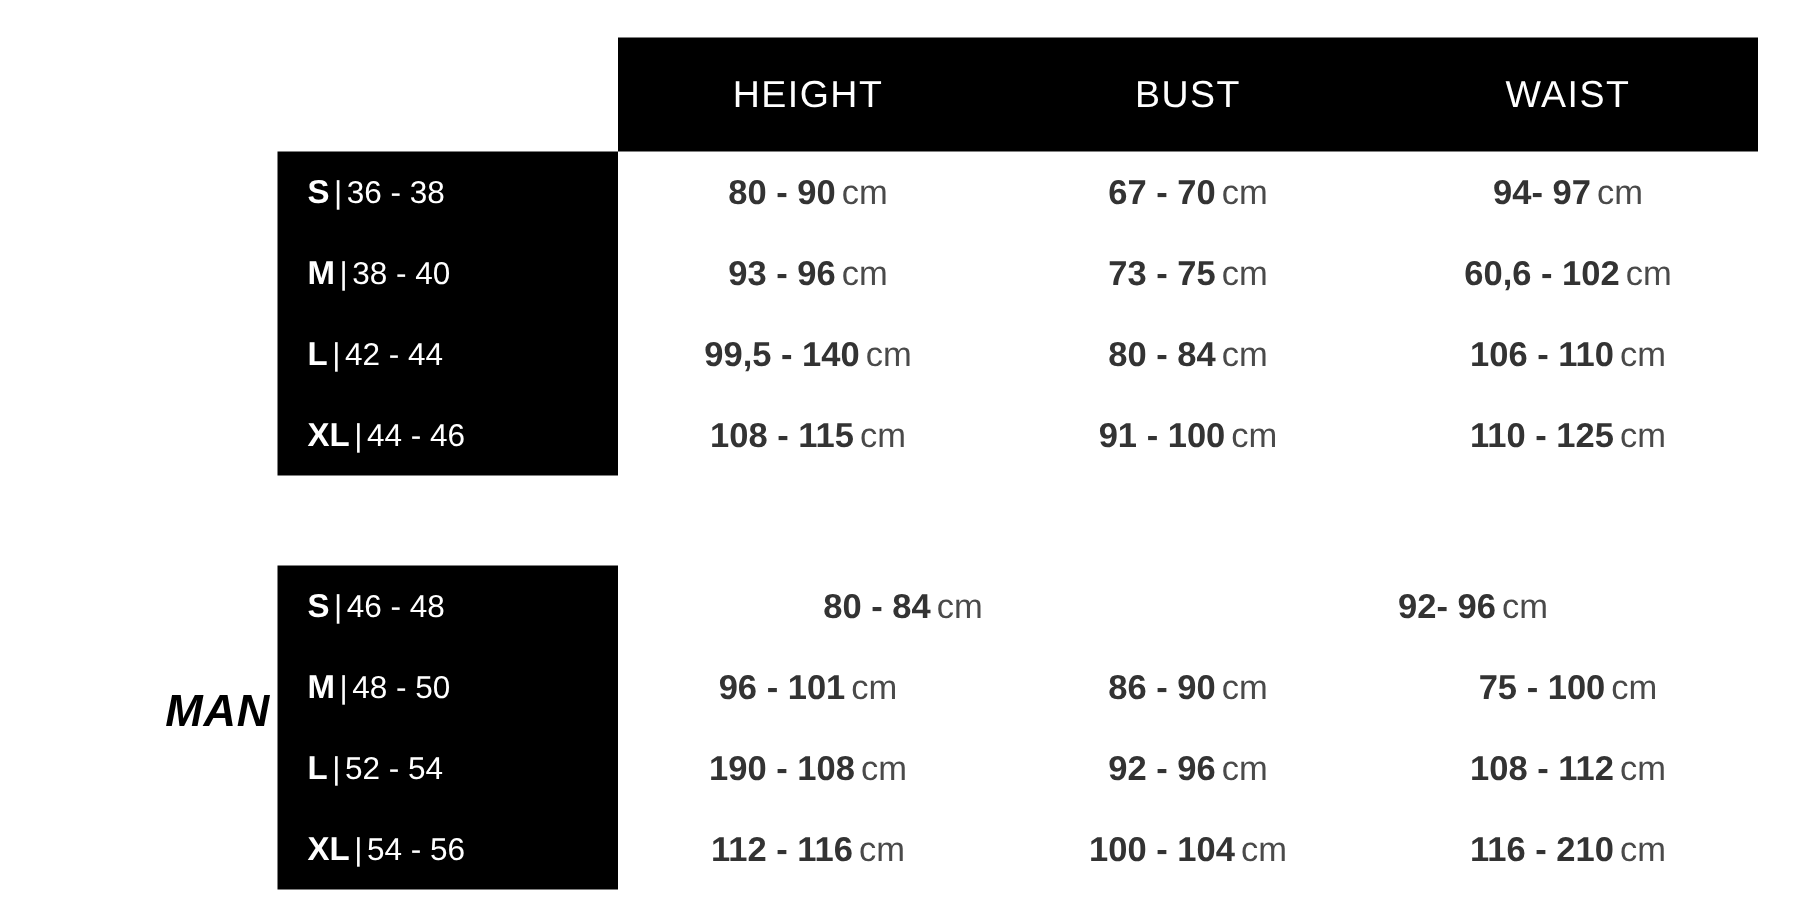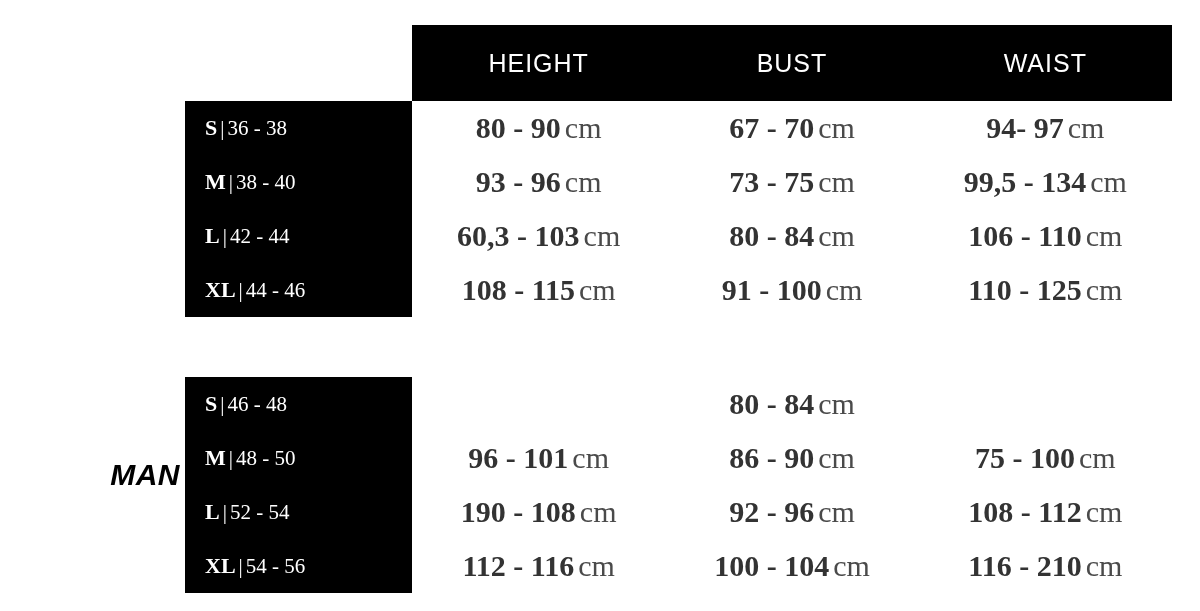--- a/index.html
+++ b/index.html
@@ -76,21 +76,20 @@
     left: 185px;
     width: 987px;
   }
   .rows.woman { top: 101px; }
   .rows.man   { top: 377px; }
 
   .row {
     display: flex;
     align-items: center;
     height: 54px;
-    font-family: Liberation Serif, serif;
   }
   .cell-size {
     width: 227px;
     box-sizing: border-box;
     padding-left: 20px;
     color: #ffffff;
     font-size: 21px;
     white-space: nowrap;
   }
   .cell-size .sz {
@@ -101,21 +100,21 @@
     font-weight: normal;
     padding: 0 3px;
   }
   .cell-size .num {
     font-weight: normal;
     font-size: 21px;
   }
   .cell-meas {
     flex: 1 1 0;
     text-align: center;
-    font-size: 30px;
+    font-size: 23px;
     color: #3a3a3a;
     white-space: nowrap;
   }
   .cell-meas .v {
     font-weight: bold;
     color: #333333;
   }
   .cell-meas .u {
     font-weight: normal;
     color: #4a4a4a;
@@ -156,30 +155,30 @@
       <div class="cell-size">
         <span class="sz">M</span><span class="sep">|</span><span class="num">38 - 40</span>
       </div>
       <div class="cell-meas">
         <span class="v">93 - 96</span><span class="u">cm</span>
       </div>
       <div class="cell-meas">
         <span class="v">73 - 75</span><span class="u">cm</span>
       </div>
       <div class="cell-meas">
-        <span class="v">99,5 - 134</span><span class="u">cm</span>
+        <span class="v">60,6 - 102</span><span class="u">cm</span>
       </div>
     </div>
 
     <div class="row">
       <div class="cell-size">
         <span class="sz">L</span><span class="sep">|</span><span class="num">42 - 44</span>
       </div>
       <div class="cell-meas">
-        <span class="v">60,3 - 103</span><span class="u">cm</span>
+        <span class="v">99,5 - 140</span><span class="u">cm</span>
       </div>
       <div class="cell-meas">
         <span class="v">80 - 84</span><span class="u">cm</span>
       </div>
       <div class="cell-meas">
         <span class="v">106 - 110</span><span class="u">cm</span>
       </div>
     </div>
 
     <div class="row">
@@ -203,20 +202,23 @@
   <div class="size-block man"></div>
   <div class="rows man">
 
     <div class="row">
       <div class="cell-size">
         <span class="sz">S</span><span class="sep">|</span><span class="num">46 - 48</span>
       </div>
       <div class="cell-meas">
         <span class="v">80 - 84</span><span class="u">cm</span>
       </div>
+      <div class="cell-meas">
+        <span class="v">92- 96</span><span class="u">cm</span>
+      </div>
     </div>
 
     <div class="row">
       <div class="cell-size">
         <span class="sz">M</span><span class="sep">|</span><span class="num">48 - 50</span>
       </div>
       <div class="cell-meas">
         <span class="v">96 - 101</span><span class="u">cm</span>
       </div>
       <div class="cell-meas">

